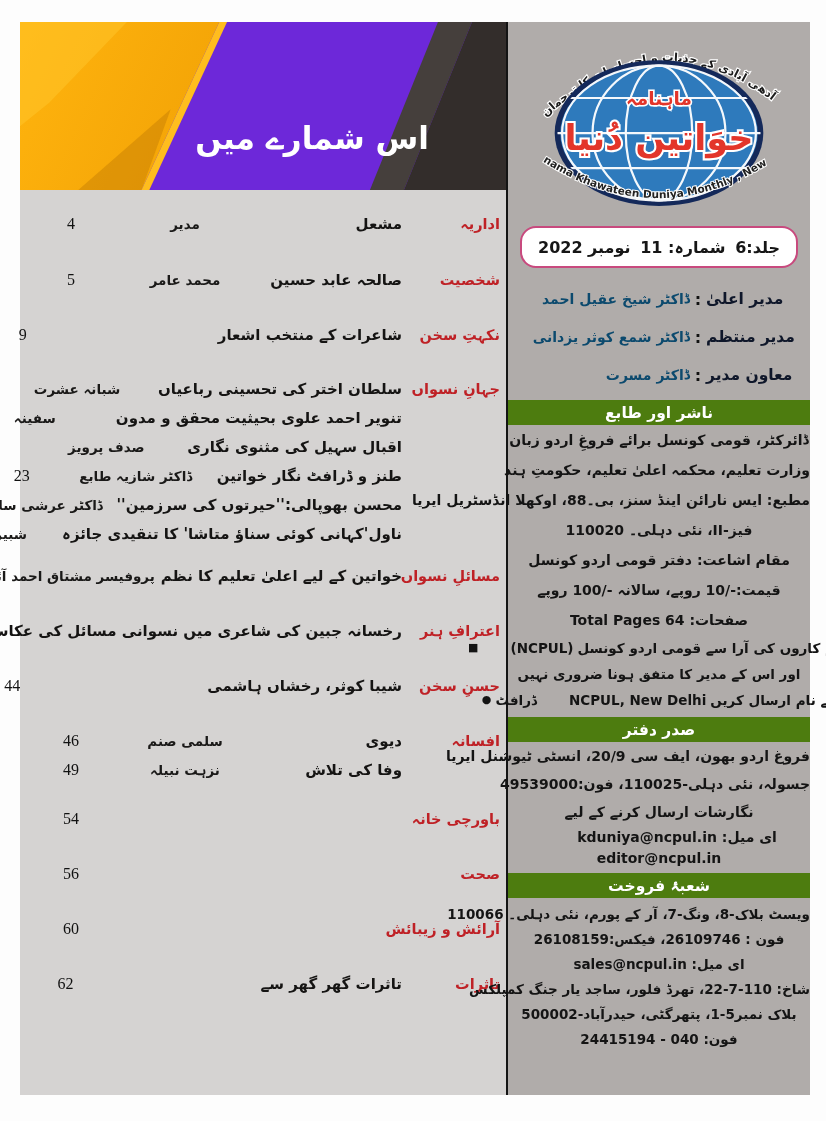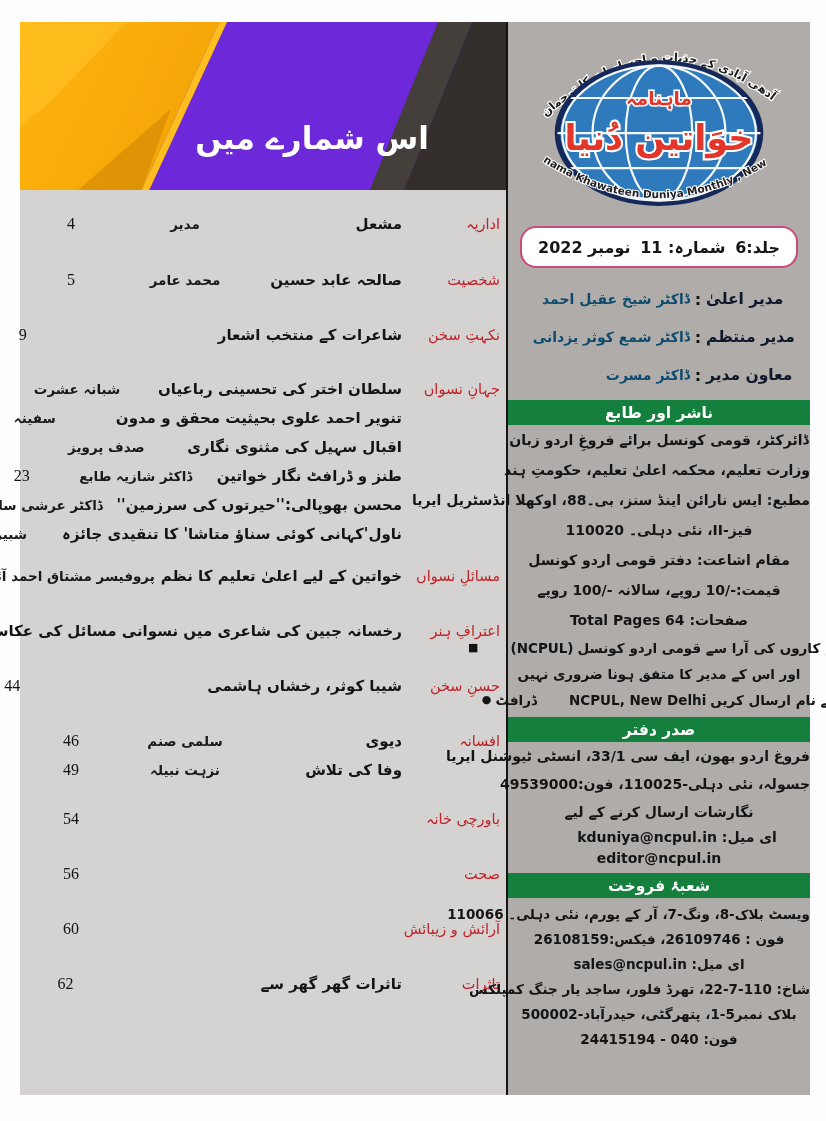--- a/index.html
+++ b/index.html
@@ -18,21 +18,21 @@
   .f-gray1{background:#453f3c;clip-path:polygon(86% 0,93% 0,79% 100%,72% 100%);}
   .f-gray2{background:#332d2b;clip-path:polygon(93% 0,100% 0,100% 100%,79% 100%);}
   .banner-title{position:absolute;left:148px;top:98px;width:288px;text-align:center;
                 color:#ffffff;font-size:31px;font-weight:700;direction:rtl;}
 
   
   .toc-panel{position:absolute;left:20px;top:190px;width:486px;height:905px;background:#d5d3d2;
              padding-top:2px;box-sizing:border-box;}
   .toc-row{display:grid;direction:rtl;grid-template-columns:98px 1fr 150px 78px;
            align-items:center;height:24px;padding:0 6px 0 12px;}
-  .toc-section{color:#bf2126;font-weight:400;font-size:14.5px;text-align:right;white-space:nowrap;}
+  .toc-section{color:#bf2126;font-weight:700;font-size:14.5px;text-align:right;white-space:nowrap;}
   .toc-title{font-weight:600;font-size:15px;color:#151413;text-align:right;padding-left:6px;white-space:nowrap;}
   .toc-author{font-weight:600;font-size:13.5px;color:#1a1918;text-align:center;white-space:nowrap;}
   .toc-page{font-family:"Liberation Serif",serif;font-size:16px;color:#111;text-align:center;}
   .toc-row:nth-child(1){margin-top:20px;}
   .toc-row:nth-child(2){margin-top:32px;}
   .toc-row:nth-child(3){margin-top:31px;}
   .toc-row:nth-child(4){margin-top:30px;}
   .toc-row:nth-child(5),.toc-row:nth-child(6),.toc-row:nth-child(7),
   .toc-row:nth-child(8),.toc-row:nth-child(9){margin-top:5px;}
   .toc-row:nth-child(10){margin-top:18px;}
@@ -47,21 +47,21 @@
   .masthead{width:292px;height:192px;margin:4px auto 0 auto;display:block;}
   .issue-box{width:278px;height:42px;margin:8px auto 0 auto;background:#ffffff;
              border:2px solid #c84a7e;border-radius:16px;display:flex;direction:rtl;
              align-items:center;justify-content:space-between;padding:0 16px;box-sizing:border-box;}
   .issue-box span{font-weight:700;font-size:16px;color:#161616;white-space:nowrap;}
   .editors{margin-top:12px;}
   .editor-row{display:flex;direction:rtl;align-items:center;height:38px;padding:0 12px;}
   .editor-role{width:92px;font-weight:800;font-size:15.5px;color:#0f172a;text-align:left;white-space:nowrap;}
   .editor-colon{width:16px;text-align:center;font-weight:800;color:#121212;}
   .editor-name{flex:1;font-weight:700;font-size:14px;color:#0c4a6e;white-space:nowrap;}
-  .bar{height:25px;background:#15803d;color:#ffffff;display:flex;align-items:center;justify-content:center;
+  .bar{height:25px;background:#4d7c0f;color:#ffffff;display:flex;align-items:center;justify-content:center;
        font-weight:700;font-size:15.5px;direction:rtl;}
   .col-line{direction:rtl;text-align:center;font-weight:700;font-size:14px;color:#141414;
             line-height:30px;white-space:nowrap;}
   .col-line.sm{line-height:25px;font-size:13.5px;}
   .col-line.email{direction:ltr;line-height:20px;font-size:14px;font-weight:700;}
   .note-line{display:flex;direction:rtl;justify-content:center;align-items:center;gap:4px;
              font-weight:700;font-size:13.5px;color:#141414;line-height:26px;white-space:nowrap;}
   .note-line.ltr{direction:ltr;}
   .bullet{font-size:11px;line-height:26px;}
   .ltr-run{direction:ltr;unicode-bidi:isolate;margin-left:28px;}
@@ -264,21 +264,21 @@
       <span class="urdu">اور اس کے مدیر کا متفق ہونا ضروری نہیں</span>
     </div>
     <div class="note-line ltr">
       <span class="bullet">●</span>
       <span class="urdu">ڈرافٹ</span>
       <span class="ltr-run">NCPUL, New Delhi</span>
       <span class="urdu">کے نام ارسال کریں</span>
     </div>
 
     <div class="bar" style="margin-top:4px;">صدر دفتر</div>
-    <div class="col-line" style="line-height:28px;">فروغ اردو بھون، ایف سی 33/1، انسٹی ٹیوشنل ایریا</div>
+    <div class="col-line" style="line-height:28px;">فروغ اردو بھون، ایف سی 20/9، انسٹی ٹیوشنل ایریا</div>
     <div class="col-line" style="line-height:28px;">جسولہ، نئی دہلی-110025، فون:49539000</div>
     <div class="col-line" style="line-height:28px;">نگارشات ارسال کرنے کے لیے</div>
     <div class="col-line" style="line-height:22px;padding-left:36px;">ای میل: kduniya@ncpul.in</div>
     <div class="col-line email">editor@ncpul.in</div>
 
     <div class="bar" style="margin-top:5px;">شعبۂ فروخت</div>
     <div class="col-line sm" style="margin-top:4px;padding-left:32px;">ویسٹ بلاک-8، ونگ-7، آر کے پورم، نئی دہلی۔ 110066</div>
     <div class="col-line sm">فون : 26109746، فیکس:26108159</div>
     <div class="col-line sm">ای میل: sales@ncpul.in</div>
     <div class="col-line sm">شاخ: 110-7-22، تھرڈ فلور، ساجد یار جنگ کمپلکس</div>

